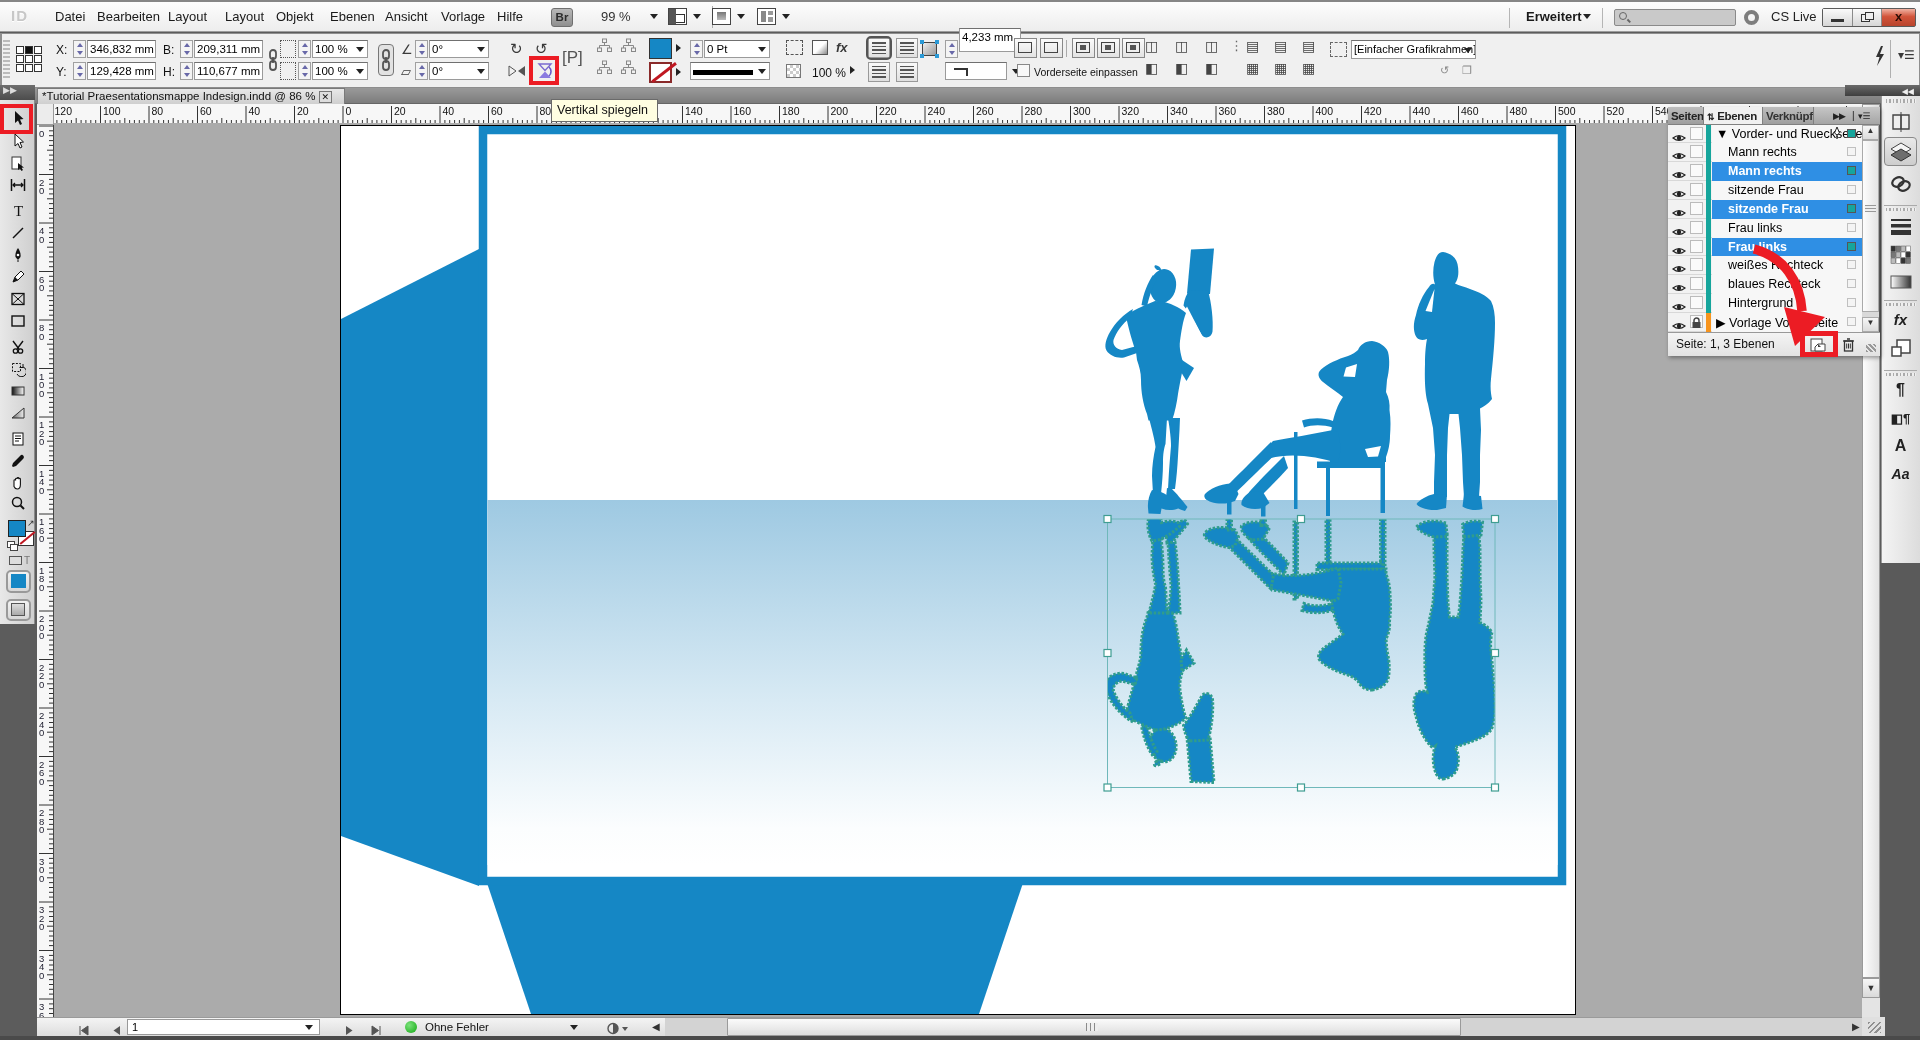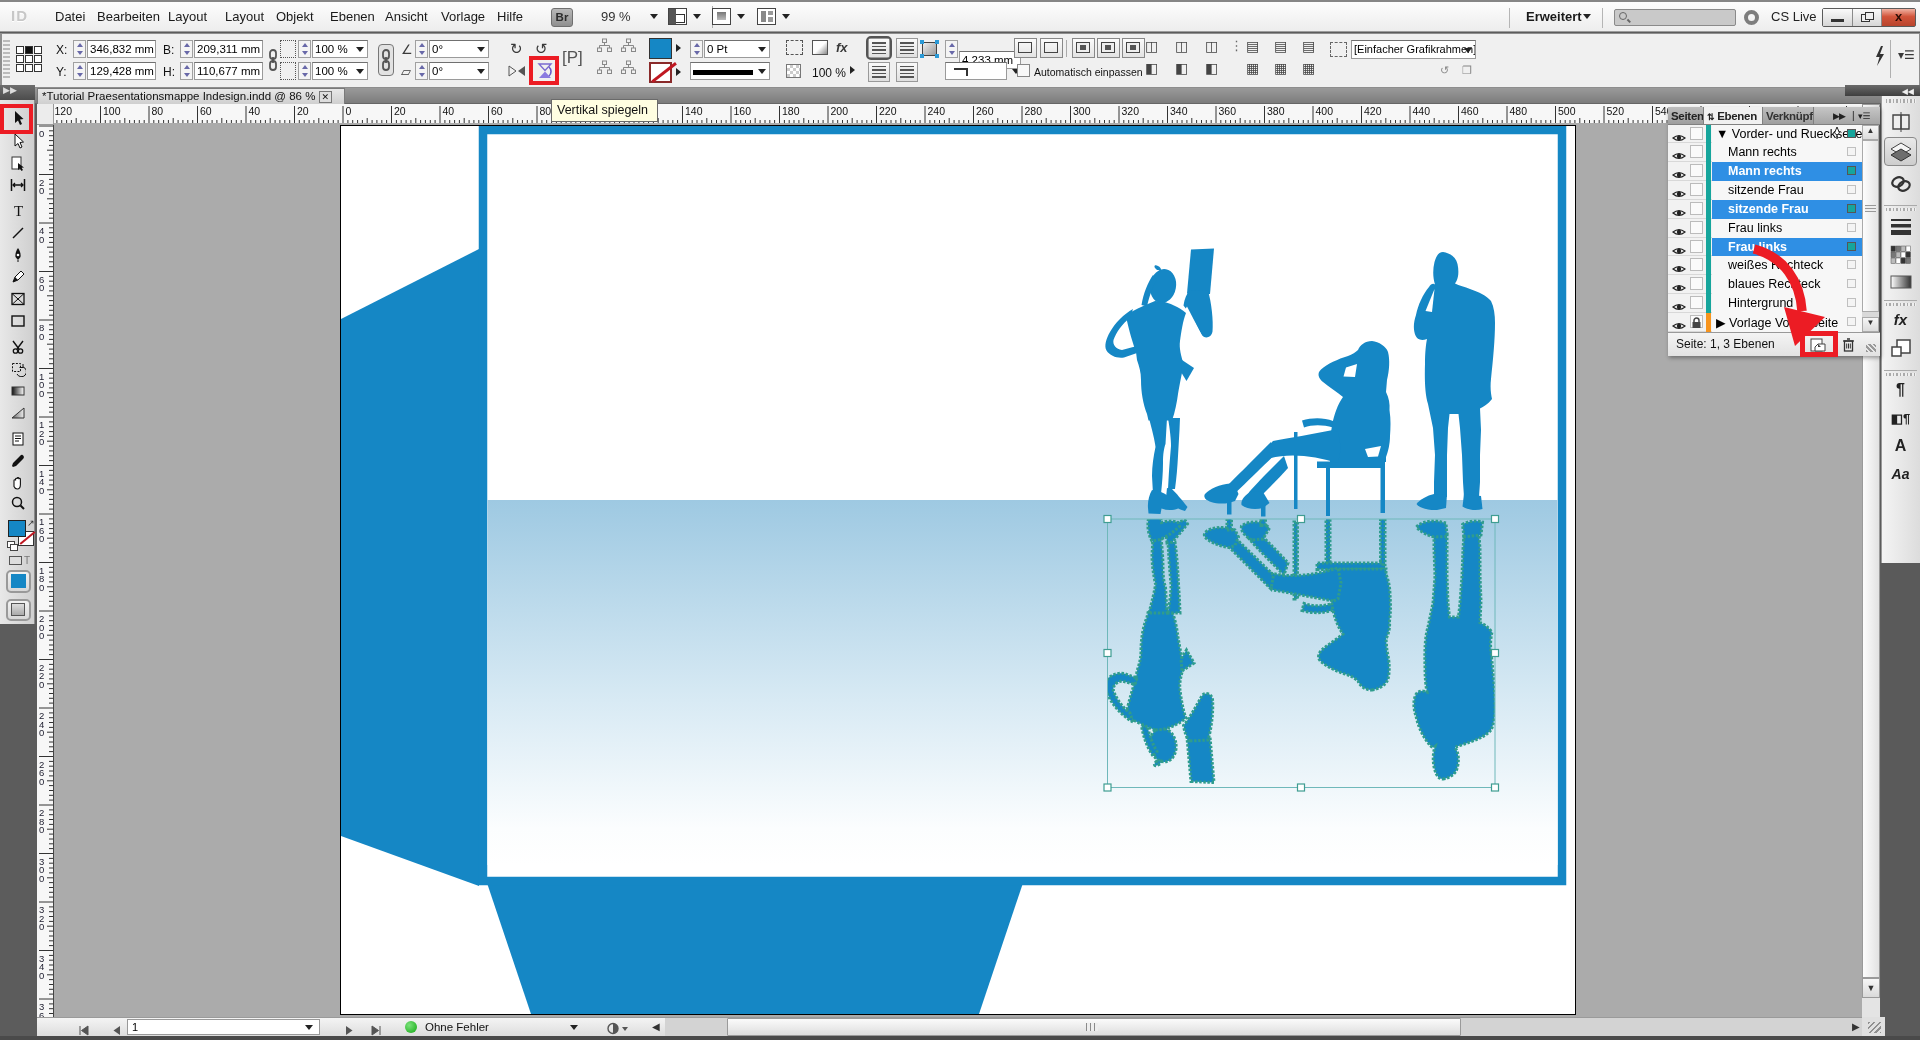--- a/index.html
+++ b/index.html
@@ -197,41 +197,41 @@
 <div class="abs" style="left:872px;top:66px;width:14px;height:12px;background:repeating-linear-gradient(#555 0 1.5px,#eee 1.5px 3.5px);"></div>
 <div class="abs" style="left:896px;top:62px;width:22px;height:20px;border:1px solid #999;background:linear-gradient(#fafafa,#e0e0e0);"></div>
 <div class="abs" style="left:900px;top:66px;width:14px;height:12px;background:repeating-linear-gradient(#555 0 1.5px,#eee 1.5px 3.5px);"></div>
 <div class="abs" style="left:866px;top:36px;width:26px;height:24px;border:2px solid #555;border-radius:5px;"></div>
 <div class="abs" style="left:922px;top:42px;width:15px;height:14px;border:1.5px solid #444;background:linear-gradient(135deg,#eee,#999);"></div>
 <div class="abs" style="left:920px;top:40px;width:4px;height:4px;background:#2a9ad7;"></div>
 <div class="abs" style="left:935px;top:40px;width:4px;height:4px;background:#2a9ad7;"></div>
 <div class="abs" style="left:920px;top:54px;width:4px;height:4px;background:#2a9ad7;"></div>
 <div class="abs" style="left:935px;top:54px;width:4px;height:4px;background:#2a9ad7;"></div>
 <div class="spin" style="left:945px;top:40px;height:18px;"></div>
-<div class="field" style="left:959px;top:51px;width:62px;height:18px;">4,233 mm</div>
+<div class="field" style="left:959px;top:28px;width:62px;height:24px;">4,233 mm</div>
 <div class="field" style="left:945px;top:62px;width:62px;height:18px;">
     <div style="width:14px;height:8px;border-top:2.5px solid #333;border-right:2.5px solid #333;margin-top:3px;margin-left:6px;"></div>
   </div>
 <div class="ddarrow" style="left:1012px;top:69px;"></div>
 <div class="abs" style="left:1014px;top:38px;width:23px;height:20px;border:1px solid #888;background:linear-gradient(#fbfbfb,#e3e3e3);"></div>
 <div class="abs" style="left:1018px;top:42px;width:14px;height:11px;border:1.5px solid #444;"></div>
 <div class="abs" style="left:1040px;top:38px;width:23px;height:20px;border:1px solid #888;background:linear-gradient(#fbfbfb,#e3e3e3);"></div>
 <div class="abs" style="left:1044px;top:42px;width:14px;height:11px;border:1.5px solid #444;"></div>
 <div class="abs" style="left:1066px;top:40px;width:1px;height:17px;background:#aaa;"></div>
 <div class="abs" style="left:1072px;top:38px;width:23px;height:20px;border:1px solid #888;background:linear-gradient(#fbfbfb,#e3e3e3);"></div>
 <div class="abs" style="left:1076px;top:42px;width:14px;height:11px;border:1.5px solid #444;background:#eee;"></div>
 <div class="abs" style="left:1080px;top:45px;width:6px;height:5px;background:#555;"></div>
 <div class="abs" style="left:1097px;top:38px;width:23px;height:20px;border:1px solid #888;background:linear-gradient(#fbfbfb,#e3e3e3);"></div>
 <div class="abs" style="left:1101px;top:42px;width:14px;height:11px;border:1.5px solid #444;background:#eee;"></div>
 <div class="abs" style="left:1105px;top:45px;width:6px;height:5px;background:#555;"></div>
 <div class="abs" style="left:1122px;top:38px;width:23px;height:20px;border:1px solid #888;background:linear-gradient(#fbfbfb,#e3e3e3);"></div>
 <div class="abs" style="left:1126px;top:42px;width:14px;height:11px;border:1.5px solid #444;background:#eee;"></div>
 <div class="abs" style="left:1130px;top:45px;width:6px;height:5px;background:#555;"></div>
 <div class="abs" style="left:1017px;top:64px;width:13px;height:13px;border:1px solid #888;background:#f8f8f8;"></div>
-<div class="cplabel" style="left:1034px;top:66px;font-size:10.5px;">Automatisch einpassen</div>
+<div class="cplabel" style="left:1034px;top:66px;font-size:10.5px;">Vorderseite einpassen</div>
 <div class="gicon" style="left:1145px;top:38px;font-size:14px;color:#444;">◫</div>
 <div class="gicon" style="left:1145px;top:60px;font-size:14px;color:#444;">◧</div>
 <div class="gicon" style="left:1175px;top:38px;font-size:14px;color:#444;">◫</div>
 <div class="gicon" style="left:1175px;top:60px;font-size:14px;color:#444;">◧</div>
 <div class="gicon" style="left:1205px;top:38px;font-size:14px;color:#444;">◫</div>
 <div class="gicon" style="left:1205px;top:60px;font-size:14px;color:#444;">◧</div>
 <div class="gicon" style="left:1230px;top:38px;font-size:13px;color:#666;">⋮</div>
 <div class="gicon" style="left:1246px;top:38px;font-size:14px;color:#444;">▤</div>
 <div class="gicon" style="left:1246px;top:60px;font-size:14px;color:#444;">▦</div>
 <div class="gicon" style="left:1274px;top:38px;font-size:14px;color:#444;">▤</div>

